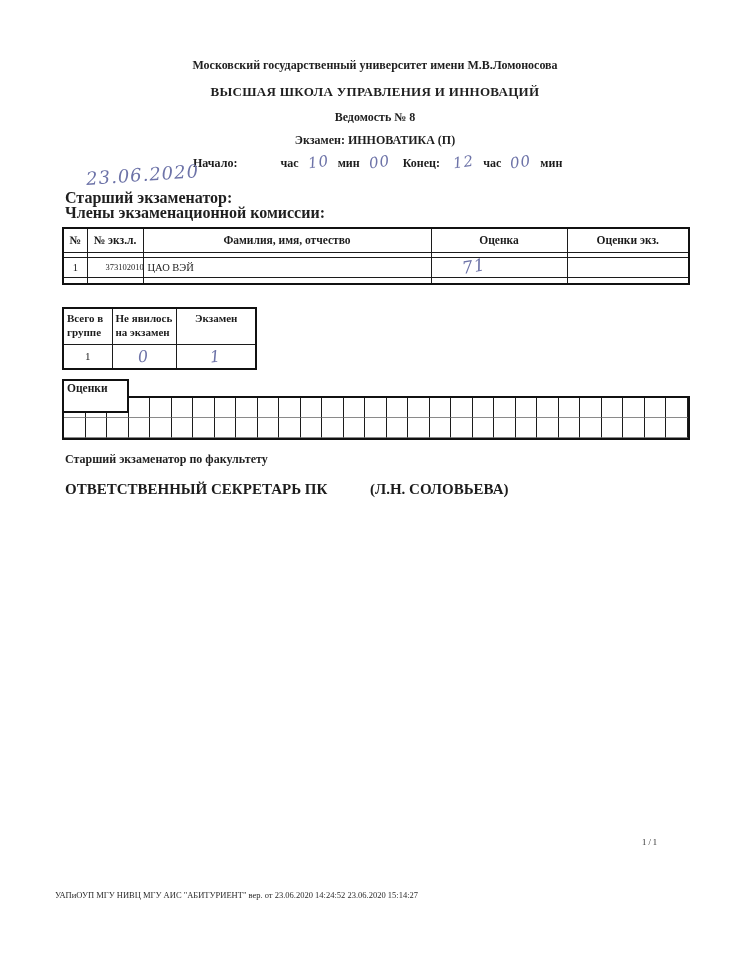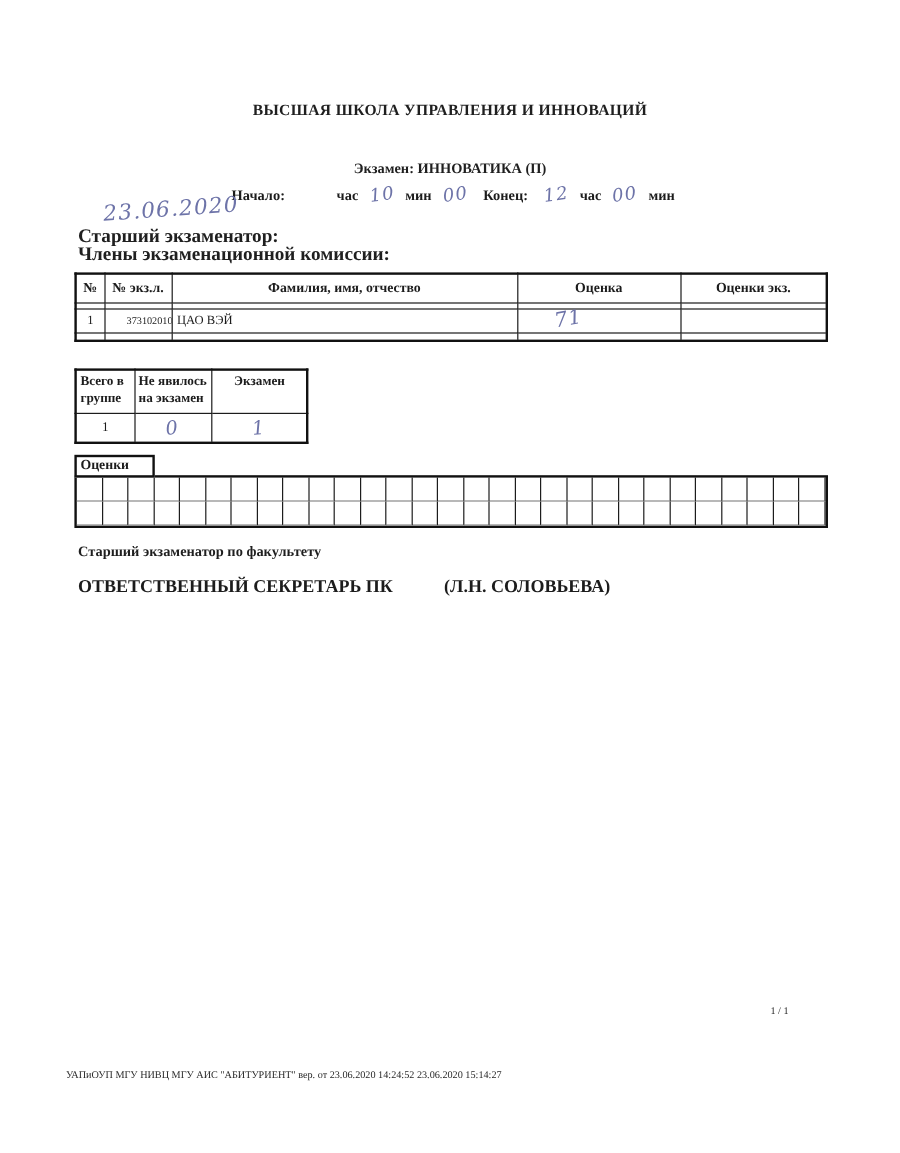--- a/index.html
+++ b/index.html
@@ -135,21 +135,21 @@
     position: relative;
   }
   .summary-table .hw { font-size: 16px; display: inline-block; transform: rotate(-6deg); }
 
   
   .grades-label {
     position: absolute;
     left: 62px;
     top: 379px;
     width: 67px;
-    height: 19px;
+    height: 34px;
     border: 2px solid #111;
     font-size: 11.5px;
     font-weight: bold;
     padding-left: 3px;
     line-height: 15px;
     background: #fff;
     z-index: 2;
   }
   .grades-grid {
     position: absolute;
@@ -193,21 +193,23 @@
     top: 837px;
     font-size: 8.5px;
     color: #2a2a2a;
   }
 </style>
 </head>
 <body>
 
 <div class="page">
 
+  <div class="center-line uni-line">Московский государственный университет имени М.В.Ломоносова</div>
   <div class="center-line school-line">ВЫСШАЯ ШКОЛА УПРАВЛЕНИЯ И ИННОВАЦИЙ</div>
+  <div class="center-line sheet-line">Ведомость №  8</div>
   <div class="center-line exam-line">Экзамен:  ИННОВАТИКА (П)</div>
 
   <div class="time-line">
     <span class="lbl">Начало:</span><span class="sp-lg"></span>
     <span class="lbl">час</span><span class="sp-sm"></span>
     <span class="hw">10</span><span class="sp-sm"></span>
     <span class="lbl">мин</span><span class="sp-sm"></span>
     <span class="hw">00</span><span class="sp-md"></span>
     <span class="lbl">Конец:</span><span class="sp-md"></span>
     <span class="hw">12</span><span class="sp-sm"></span>

